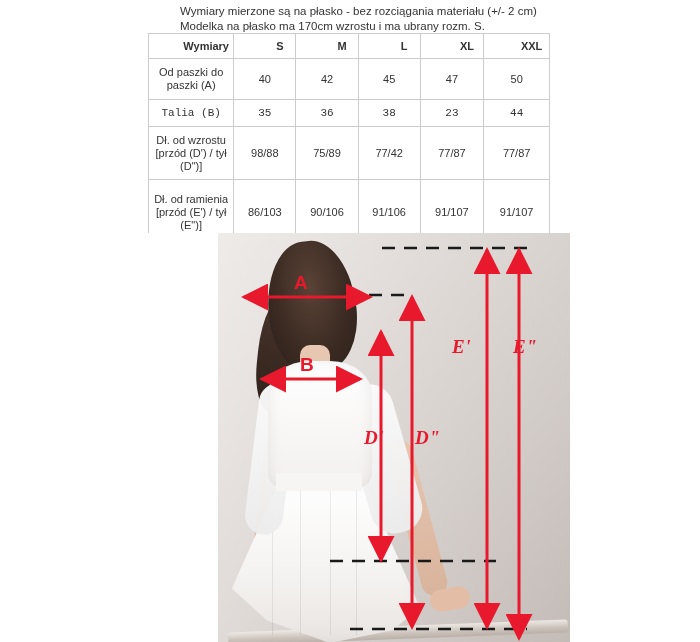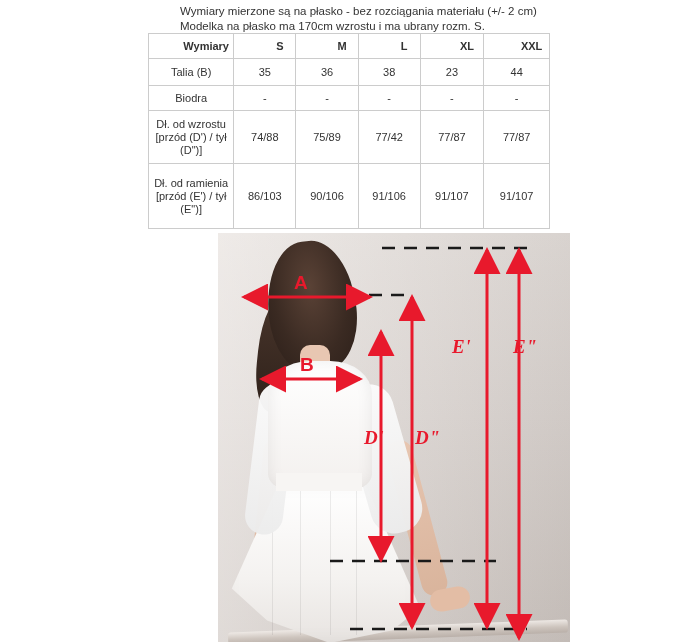--- a/index.html
+++ b/index.html
@@ -59,21 +59,21 @@
     padding-left: 32px;
   }
   table.sizes tbody th {
     text-align: center;
     width: 78px;
     line-height: 13px;
     padding: 4px 4px;
   }
   table.sizes td { width: 64px; }
   .r1 td, .r1 th { height: 32px; }
-  .r2 td, .r2 th { height: 18px; }
+  .r2 td, .r2 th { height: 18px; font-family: Liberation Mono, monospace; }
   .r3 td, .r3 th { height: 16px; }
   .r4 td, .r4 th { height: 44px; }
   .r5 td, .r5 th { height: 56px; }
 
   
   .photo {
     position: absolute;
     left: 0;
     top: 233px;
     width: 700px;
@@ -253,42 +253,45 @@
         <tr>
           <th>Wymiary</th>
           <th>S</th>
           <th>M</th>
           <th>L</th>
           <th>XL</th>
           <th>XXL</th>
         </tr>
       </thead>
       <tbody>
+        <tr class="r1">
+          <th>
+            <span>Od paszki do</span><br>
+            <span>paszki (A)</span>
+          </th>
+          <td>40</td>
+          <td>42</td>
+          <td>45</td>
+          <td>47</td>
+          <td>50</td>
+        </tr>
         <tr class="r2">
           <th>Talia (B)</th>
           <td>35</td>
           <td>36</td>
           <td>38</td>
           <td>23</td>
           <td>44</td>
         </tr>
-        <tr class="r3">
-          <th>Biodra</th>
-          <td>-</td>
-          <td>-</td>
-          <td>-</td>
-          <td>-</td>
-          <td>-</td>
-        </tr>
         <tr class="r4">
           <th>
             <span>Dł. od wzrostu</span><br>
             <span>[przód (D') / tył (D")]</span>
           </th>
-          <td>74/88</td>
+          <td>98/88</td>
           <td>75/89</td>
           <td>77/42</td>
           <td>77/87</td>
           <td>77/87</td>
         </tr>
         <tr class="r5">
           <th>
             <span>Dł. od ramienia</span><br>
             <span>[przód (E') / tył (E")]</span>
           </th>

